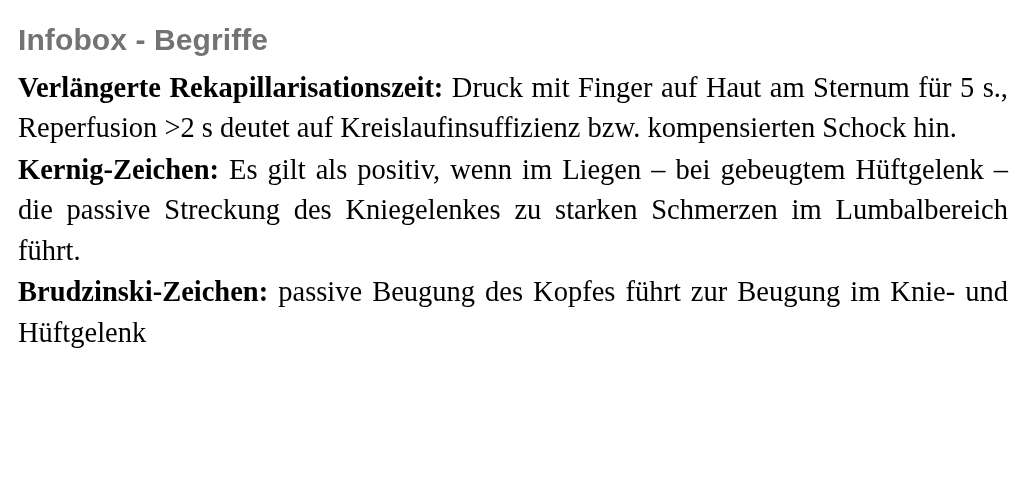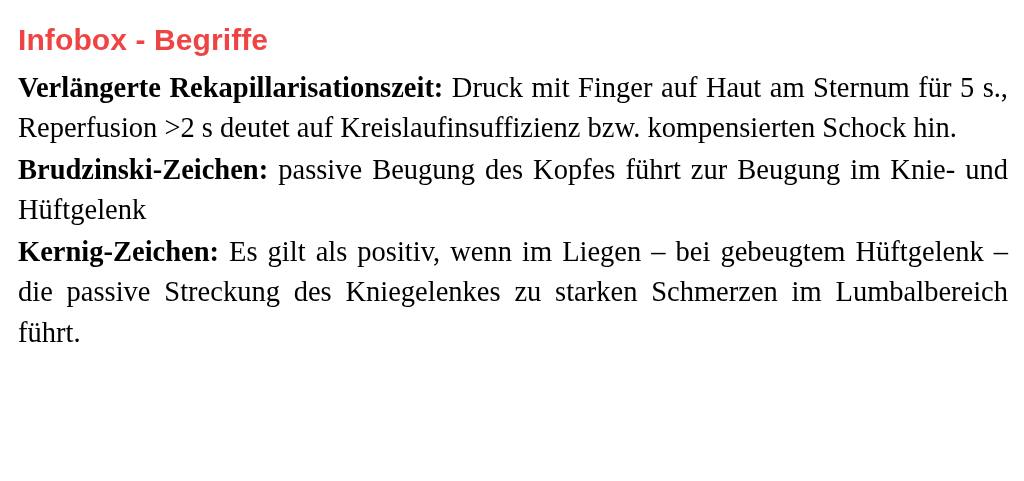--- a/index.html
+++ b/index.html
@@ -20,21 +20,21 @@
     background: #ffffff;
     color: #000000;
   }
   .infobox-title {
     font-family: "Liberation Sans", sans-serif;
     font-weight: bold;
     font-size: 30px;
     line-height: 1.2;
     letter-spacing: 0.1px;
     margin: 0 0 10px 0;
-    color: #ef4444;
+    color: #737373;
   }
   .entries {
     font-family: "Liberation Serif", serif;
     font-size: 28.5px;
     line-height: 1.42;
     color: #000000;
   }
   .entry {
     margin: 0 0 1px 0;
     text-align: justify;
@@ -56,19 +56,19 @@
 </head>
 <body>
 
 <div class="infobox">
   <h1 class="infobox-title">Infobox - Begriffe</h1>
   <div class="entries">
     <p class="entry">
       <span class="term">Verlängerte Rekapillarisationszeit:</span><span class="desc"> Druck mit Finger auf Haut am Sternum für 5 s., Reperfusion &gt;2 s deutet auf Kreislaufinsuffi­zienz bzw. kompensierten Schock hin.</span>
     </p>
     <p class="entry">
-      <span class="term">Brudzinski-Zeichen:</span><span class="desc"> passive Beugung des Kopfes führt zur Beu­gung im Knie- und Hüftgelenk</span>
+      <span class="term">Kernig-Zeichen:</span><span class="desc"> Es gilt als positiv, wenn im Liegen – bei gebeugtem Hüftgelenk – die passive Streckung des Kniegelenkes zu starken Schmerzen im Lumbalbereich führt.</span>
     </p>
     <p class="entry">
-      <span class="term">Kernig-Zeichen:</span><span class="desc"> Es gilt als positiv, wenn im Liegen – bei gebeugtem Hüftgelenk – die passive Streckung des Kniegelenkes zu starken Schmerzen im Lumbalbereich führt.</span>
+      <span class="term">Brudzinski-Zeichen:</span><span class="desc"> passive Beugung des Kopfes führt zur Beu­gung im Knie- und Hüftgelenk</span>
     </p>
   </div>
 </div>
 
 </body></html>

